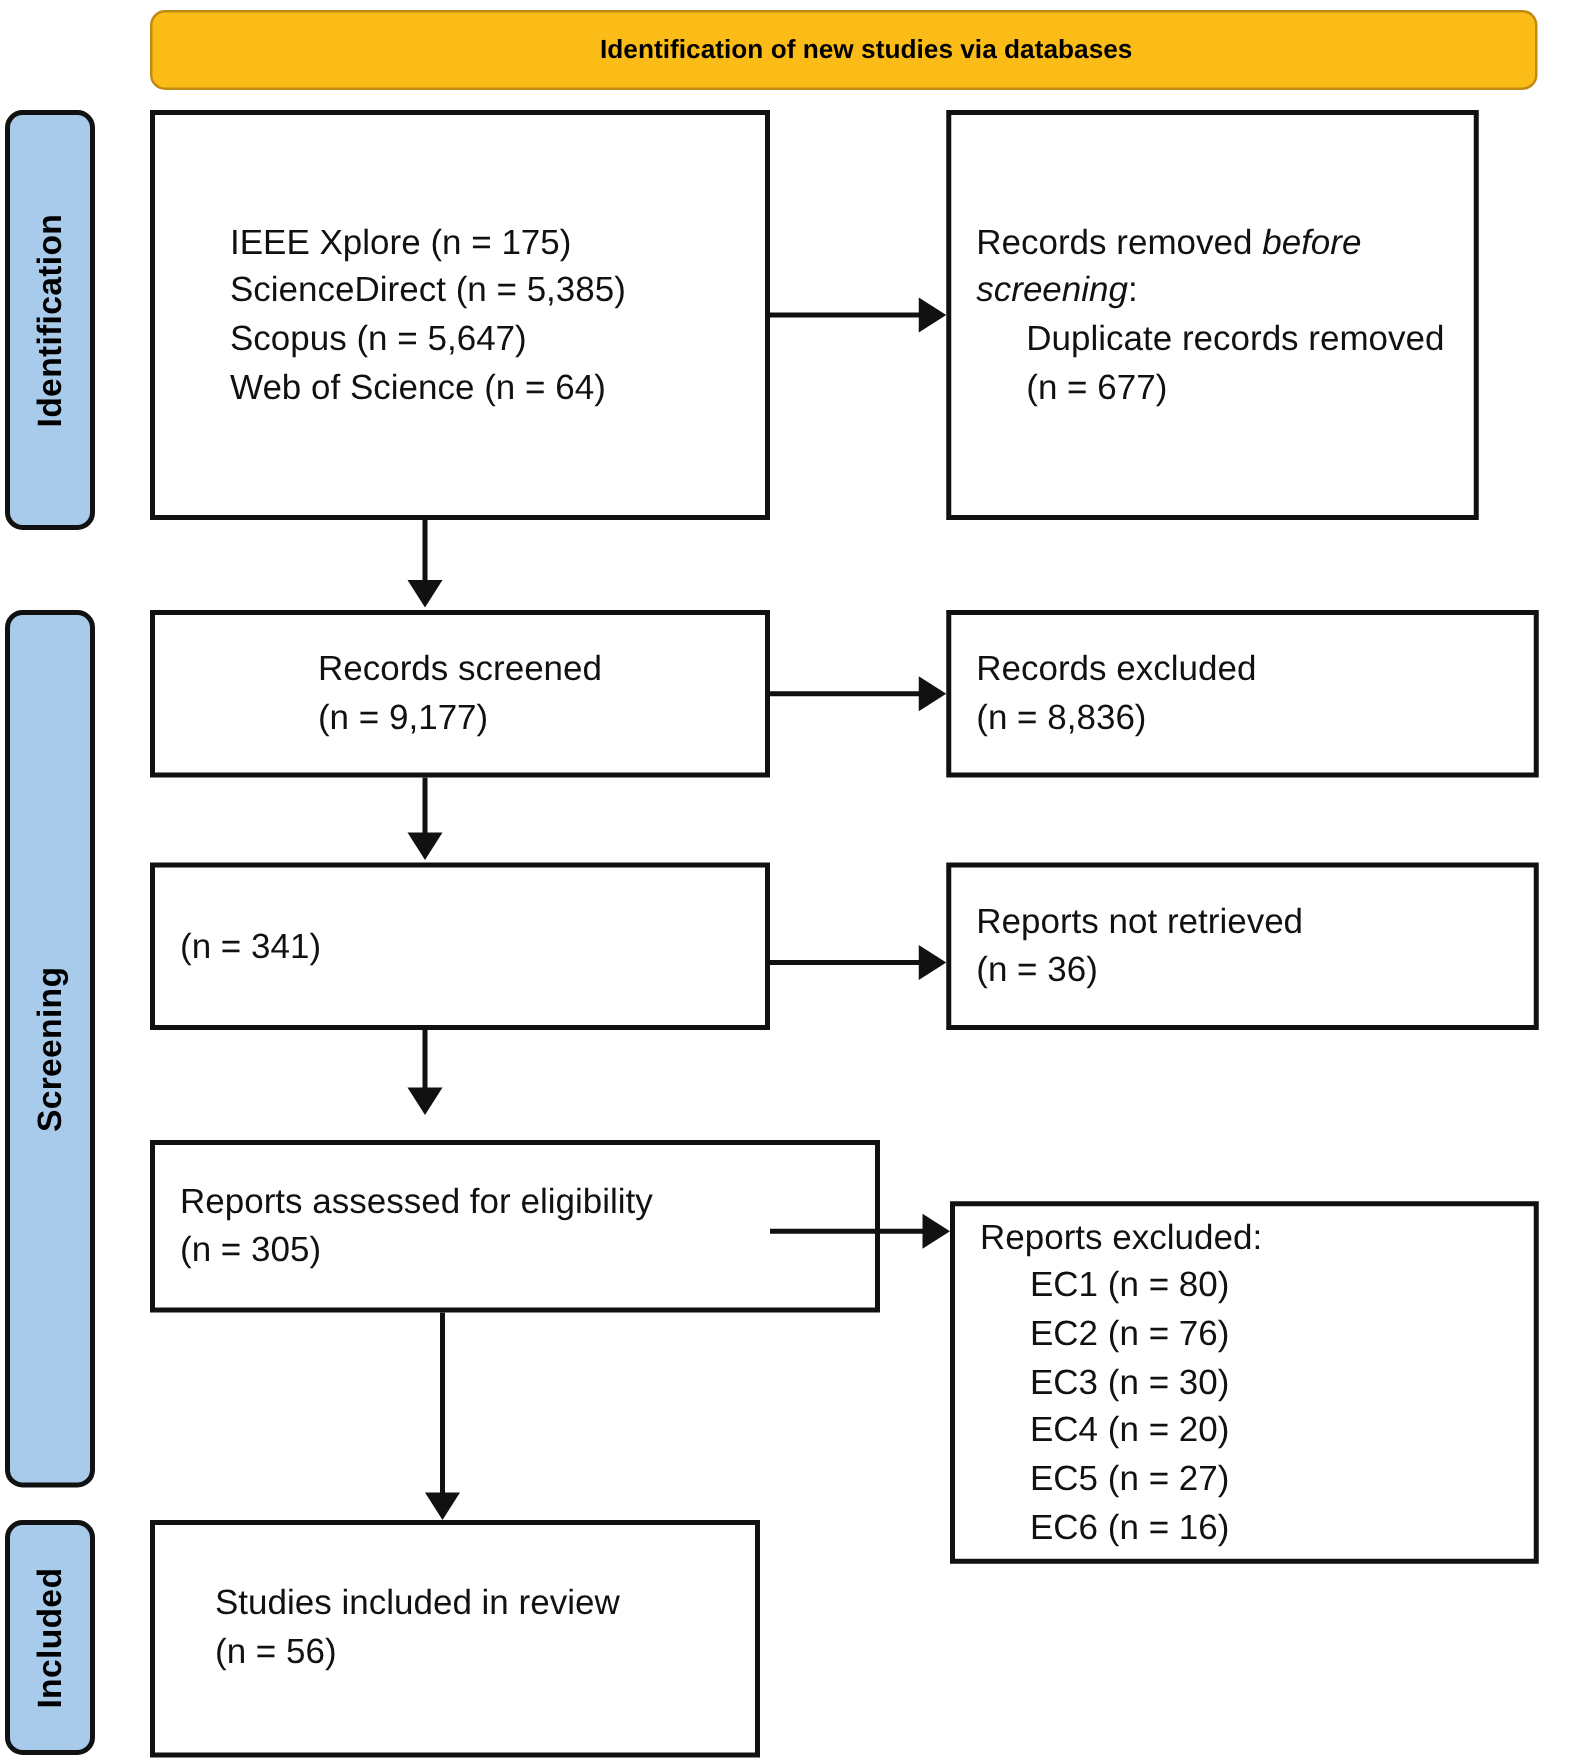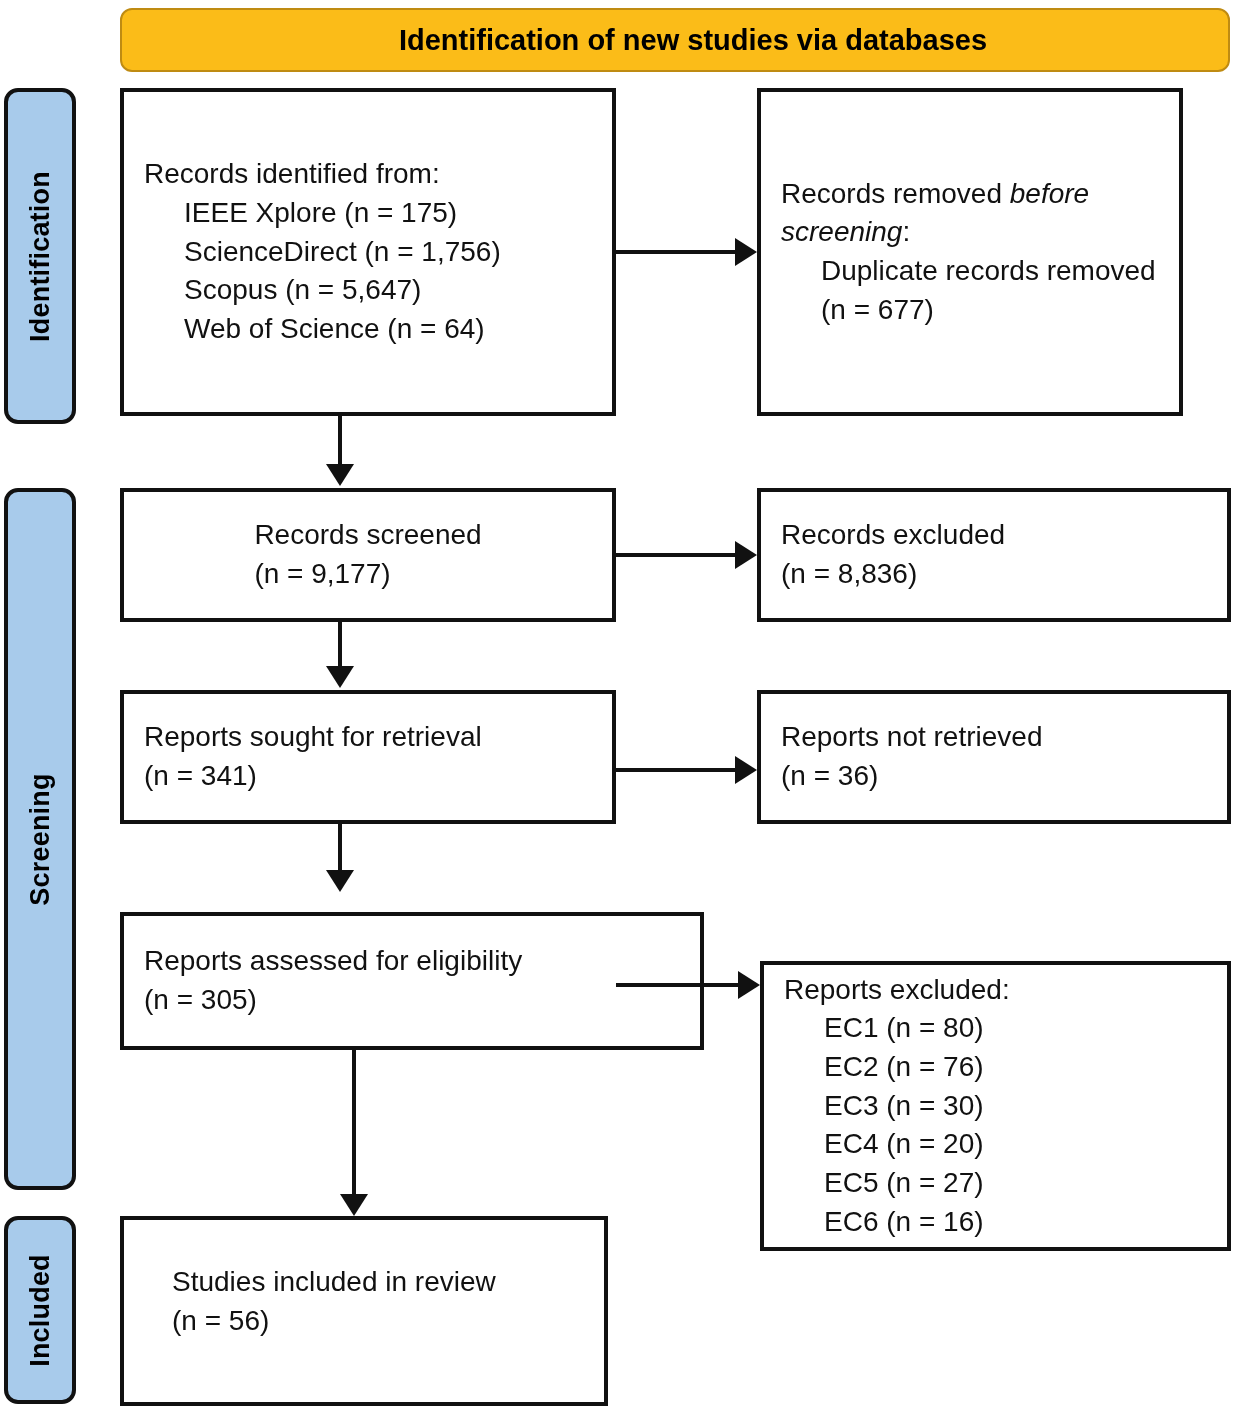--- a/index.html
+++ b/index.html
@@ -102,41 +102,40 @@
     border-top: 14px solid transparent;
     border-bottom: 14px solid transparent;
     border-left: 22px solid #111111;
   }
 </style>
 </head>
 <body>
 
 <div id="diagram">
 
-  <div class="phase-banner" style="left:120px; top:8px; width:1110px; height:64px; font-size:29px;padding-left:36px;">
+  <div class="phase-banner" style="left:120px; top:8px; width:1110px; height:64px; font-size:21px;padding-left:36px;">
     <span>Identification of new studies via databases</span>
   </div>
 
   <div class="stage-label" style="left:4px; top:88px; width:72px; height:336px;">
     <span class="stage-text">Identification</span>
   </div>
 
   <div class="stage-label" style="left:4px; top:488px; width:72px; height:702px;">
     <span class="stage-text">Screening</span>
   </div>
 
   <div class="stage-label" style="left:4px; top:1216px; width:72px; height:188px;">
     <span class="stage-text">Included</span>
   </div>
 
   <div class="node-box" style="left:120px; top:88px; width:496px; height:328px;">
     <div class="box-body">
-      <div class="node-line">Records identified from:</div>
       <div class="node-line indent">IEEE Xplore (n = 175)</div>
-      <div class="node-line indent">ScienceDirect (n = 1,756)</div>
+      <div class="node-line indent">ScienceDirect (n = 5,385)</div>
       <div class="node-line indent">Scopus (n = 5,647)</div>
       <div class="node-line indent">Web of Science (n = 64)</div>
     </div>
   </div>
 
   <div class="node-box" style="left:757px; top:88px; width:426px; height:328px;">
     <div class="box-body">
       <div class="node-line"><span>Records removed </span><span class="ital">before</span></div>
       <div class="node-line"><span class="ital">screening</span><span>:</span></div>
       <div class="node-line indent">Duplicate records removed</div>
@@ -165,21 +164,20 @@
   </div>
 
   <div class="conn conn-h" style="left:616px; top:553px; width:120px;"></div>
   <div class="arrowhead right" style="left:735px; top:541px;"></div>
 
   <div class="conn conn-v" style="left:338px; top:622px; height:46px;"></div>
   <div class="arrowhead down" style="left:326px; top:666px;"></div>
 
   <div class="node-box" style="left:120px; top:690px; width:496px; height:134px;">
     <div class="box-body">
-      <div class="node-line">Reports sought for retrieval</div>
       <div class="node-line">(n = 341)</div>
     </div>
   </div>
 
   <div class="node-box" style="left:757px; top:690px; width:474px; height:134px;">
     <div class="box-body">
       <div class="node-line">Reports not retrieved</div>
       <div class="node-line">(n = 36)</div>
     </div>
   </div>

